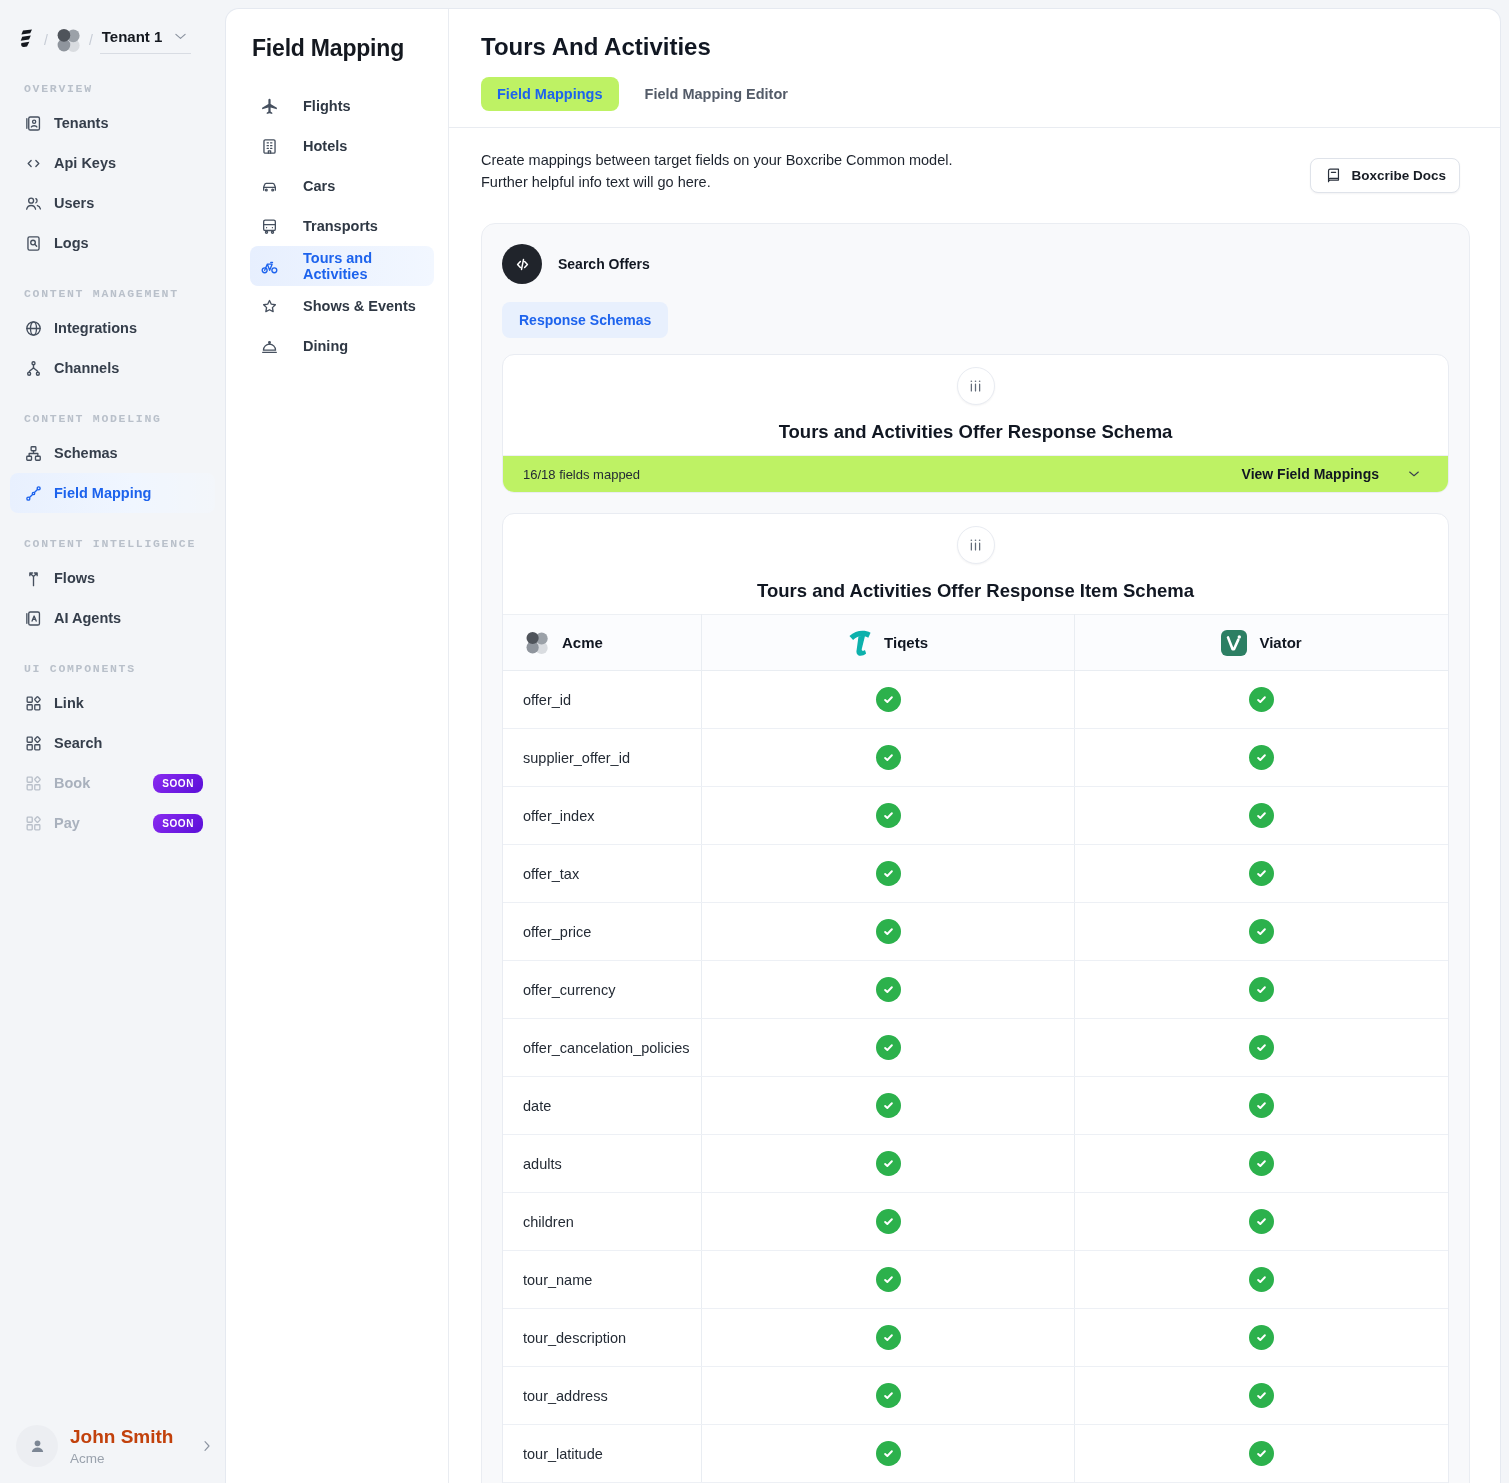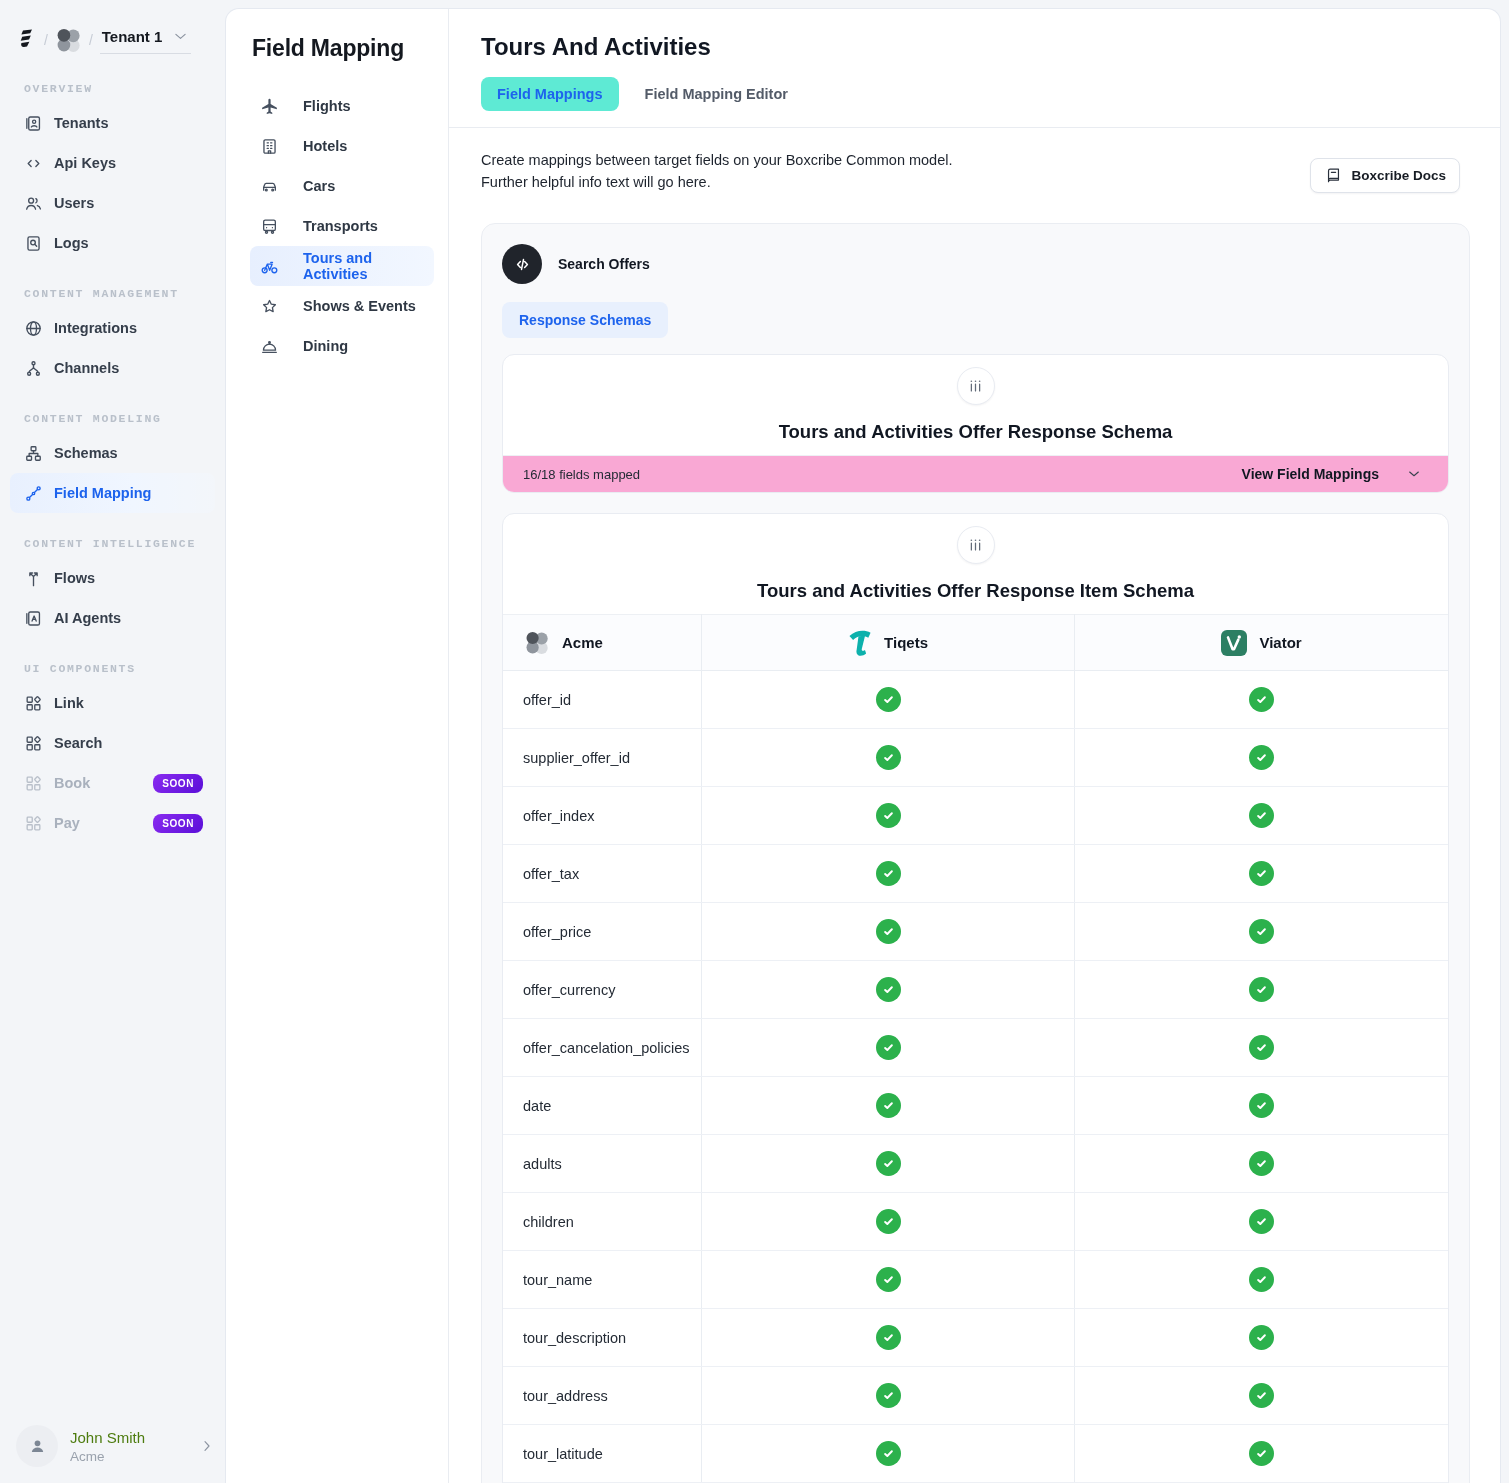--- a/index.html
+++ b/index.html
@@ -36,21 +36,21 @@
   .nav-item.disabled .ni { color:#b9c0ca; }
   .ni { width:19px; height:19px; flex:0 0 19px; display:inline-flex; }
   .soon { margin-left:auto; background:linear-gradient(135deg,#8a2bf0,#5a0fd8); color:#fff;
     font-size:10px; font-weight:800; letter-spacing:.6px; padding:4px 9px; border-radius:8px; }
 
   .user-row { position:absolute; left:16px; right:10px; bottom:16px; display:flex; align-items:center; gap:12px; cursor:pointer; }
   .user-avatar { width:42px; height:42px; border-radius:50%; background:#eceef2; color:#7c8694;
     display:flex; align-items:center; justify-content:center; flex:0 0 42px; }
   .user-avatar .ni { width:22px; height:22px; }
   .user-meta { min-width:0; }
-  .user-name { font-size:15px; font-weight:400; color:#4d7c0f; }
+  .user-name { font-size:19px; font-weight:700; color:#c2410c; }
   .user-org { font-size:13.5px; color:#9aa2ad; margin-top:3px; }
   .user-chev { margin-left:auto; width:16px; height:16px; color:#8b93a0; display:inline-flex; }
 
   
   .card { flex:1; margin:8px 8px 0 0; height:calc(100% - 8px); background:#fff;
     border:1px solid #e5e9f0; border-bottom:none; border-radius:14px 14px 0 0; display:flex; overflow:hidden; }
 
   
   .subpanel { flex:0 0 223px; width:223px; border-right:1px solid #e9ecf1; padding:26px 14px 0 24px; }
   .subpanel h1 { margin:0 0 24px 2px; font-size:23px; font-weight:800; letter-spacing:-.2px; color:#14181f; }
@@ -59,21 +59,21 @@
   .panel-item .ni { color:#46505f; }
   .panel-item.active { color:#1d63ed; background:linear-gradient(90deg,#e7effe,#f2f7ff); }
   .panel-item.active .ni { color:#1d63ed; }
 
   
   .content { flex:1; min-width:0; }
   .content-header { padding:24px 32px 0; border-bottom:1px solid #e9ecf1; }
   .content-header h2 { margin:0; font-size:24px; font-weight:800; color:#111722; }
   .tabs { display:flex; gap:10px; margin-top:16px; padding-bottom:16px; }
   .tab { padding:9px 16px; border-radius:8px; font-size:14.5px; font-weight:700; color:#535b68; cursor:pointer; }
-  .tab.active { color:#1d63ed; background:#5eead4; }
+  .tab.active { color:#1d63ed; background:#bef264; }
 
   .desc-row { display:flex; justify-content:space-between; align-items:flex-end; padding:21px 40px 0 32px; }
   .desc { font-size:14.5px; line-height:22px; color:#1e242e; }
   .docs-btn { display:flex; align-items:center; gap:8px; background:#fff; border:1px solid #dfe3ea; border-radius:8px;
     padding:8px 13px; font-family:inherit; font-size:13.5px; font-weight:700; color:#171c24; cursor:pointer;
     box-shadow:0 1px 2px rgba(16,24,40,.05); }
   .docs-btn .ni { width:17px; height:17px; color:#2a313c; }
 
   .offers-card { margin:30px 30px 0 32px; background:#f8f9fb; border:1px solid #eaedf2; border-radius:14px; padding:20px; }
   .offers-head { display:flex; align-items:center; gap:16px; }
@@ -83,21 +83,21 @@
   .offers-head h3 { margin:0; font-size:14px; font-weight:800; color:#111722; }
   .chip { display:inline-block; margin-top:18px; background:#e8f0fd; color:#1d63ed;
     font-size:14px; font-weight:700; padding:10px 17px; border-radius:8px; cursor:pointer; }
 
   .schema-card { margin-top:16px; background:#fff; border:1px solid #e9ecf2; border-radius:12px; overflow:hidden; }
   .schema-head { display:flex; align-items:center; gap:16px; padding:12px 20px;flex-direction:column; }
   .list-circle { width:38px; height:38px; border-radius:50%; border:1px solid #e9ecf2; background:#fff; color:#626b79;
     display:flex; align-items:center; justify-content:center; flex:0 0 38px; box-shadow:0 1px 2px rgba(16,24,40,.05); }
   .list-circle .ni { width:18px; height:18px; transform:rotate(90deg); }
   .schema-head h4 { margin:0; font-size:18.5px; font-weight:800; color:#111722; }
-  .schema-foot { display:flex; justify-content:space-between; align-items:center; background:#f9a8d4;
+  .schema-foot { display:flex; justify-content:space-between; align-items:center; background:#bef264;
     border-top:1px solid #eef0f4; padding:9px 20px; }
   .schema-foot .count { font-size:13px; color:#242b35; }
   .view-btn { display:flex; align-items:flex-end; gap:27px; background:none; border:none; cursor:pointer;
     font-family:inherit; font-size:14px; font-weight:700; color:#111722; }
   .view-btn .chev { width:16px; height:16px; color:#3a424e; display:inline-flex; }
 
   .item-schema { margin-top:20px; }
   table { width:100%; border-collapse:collapse; table-layout:fixed; }
   thead th { height:56px; background:#fbfcfe; border-top:1px solid #edf0f4; border-bottom:1px solid #e9edf2;
     font-size:15px; font-weight:700; color:#111722; }

